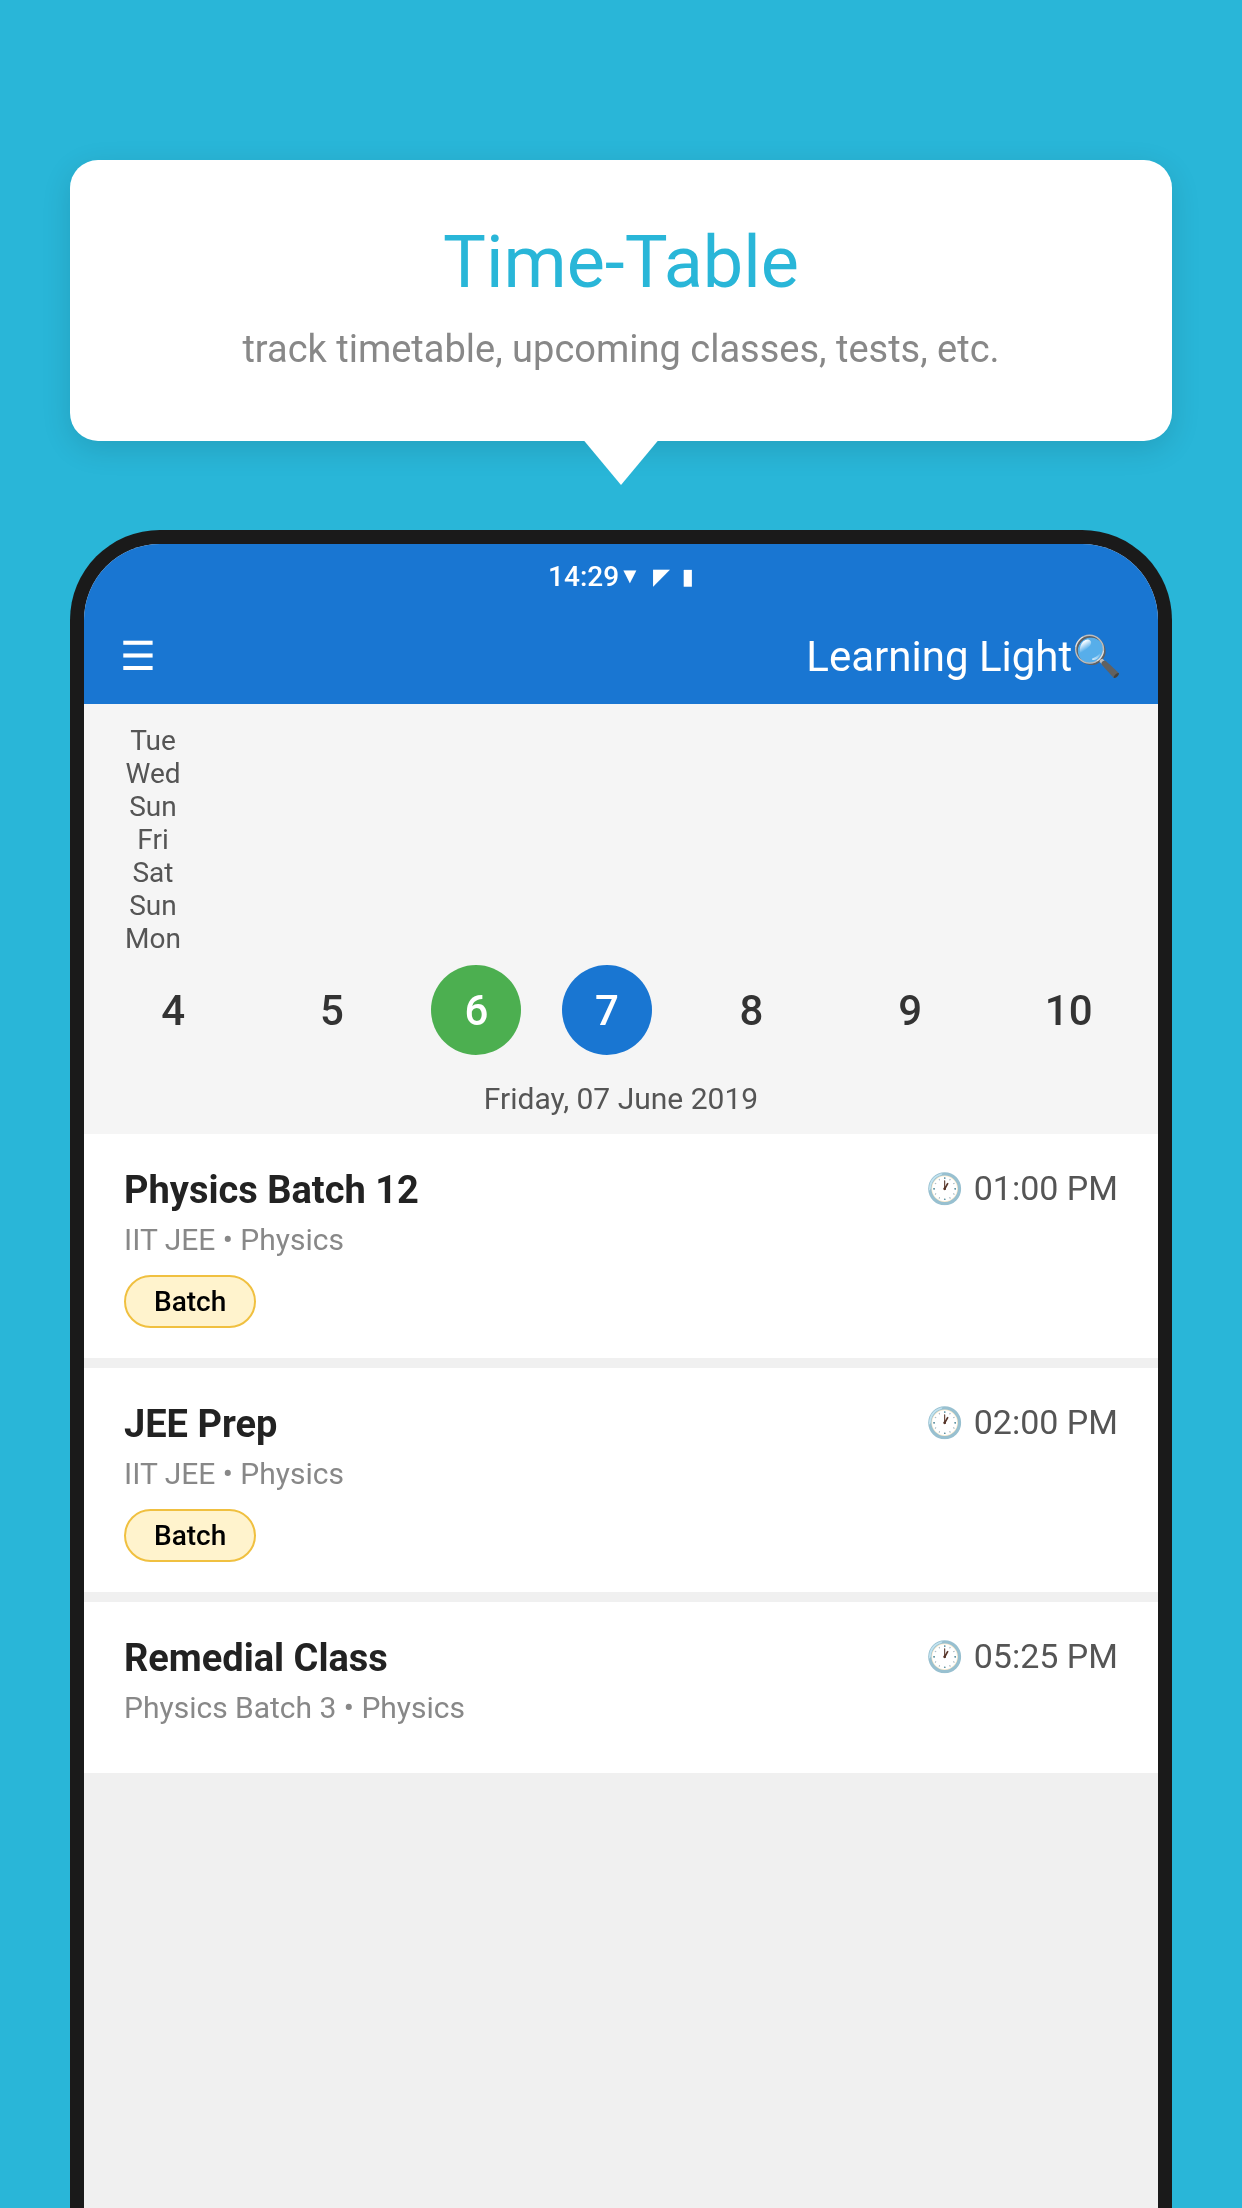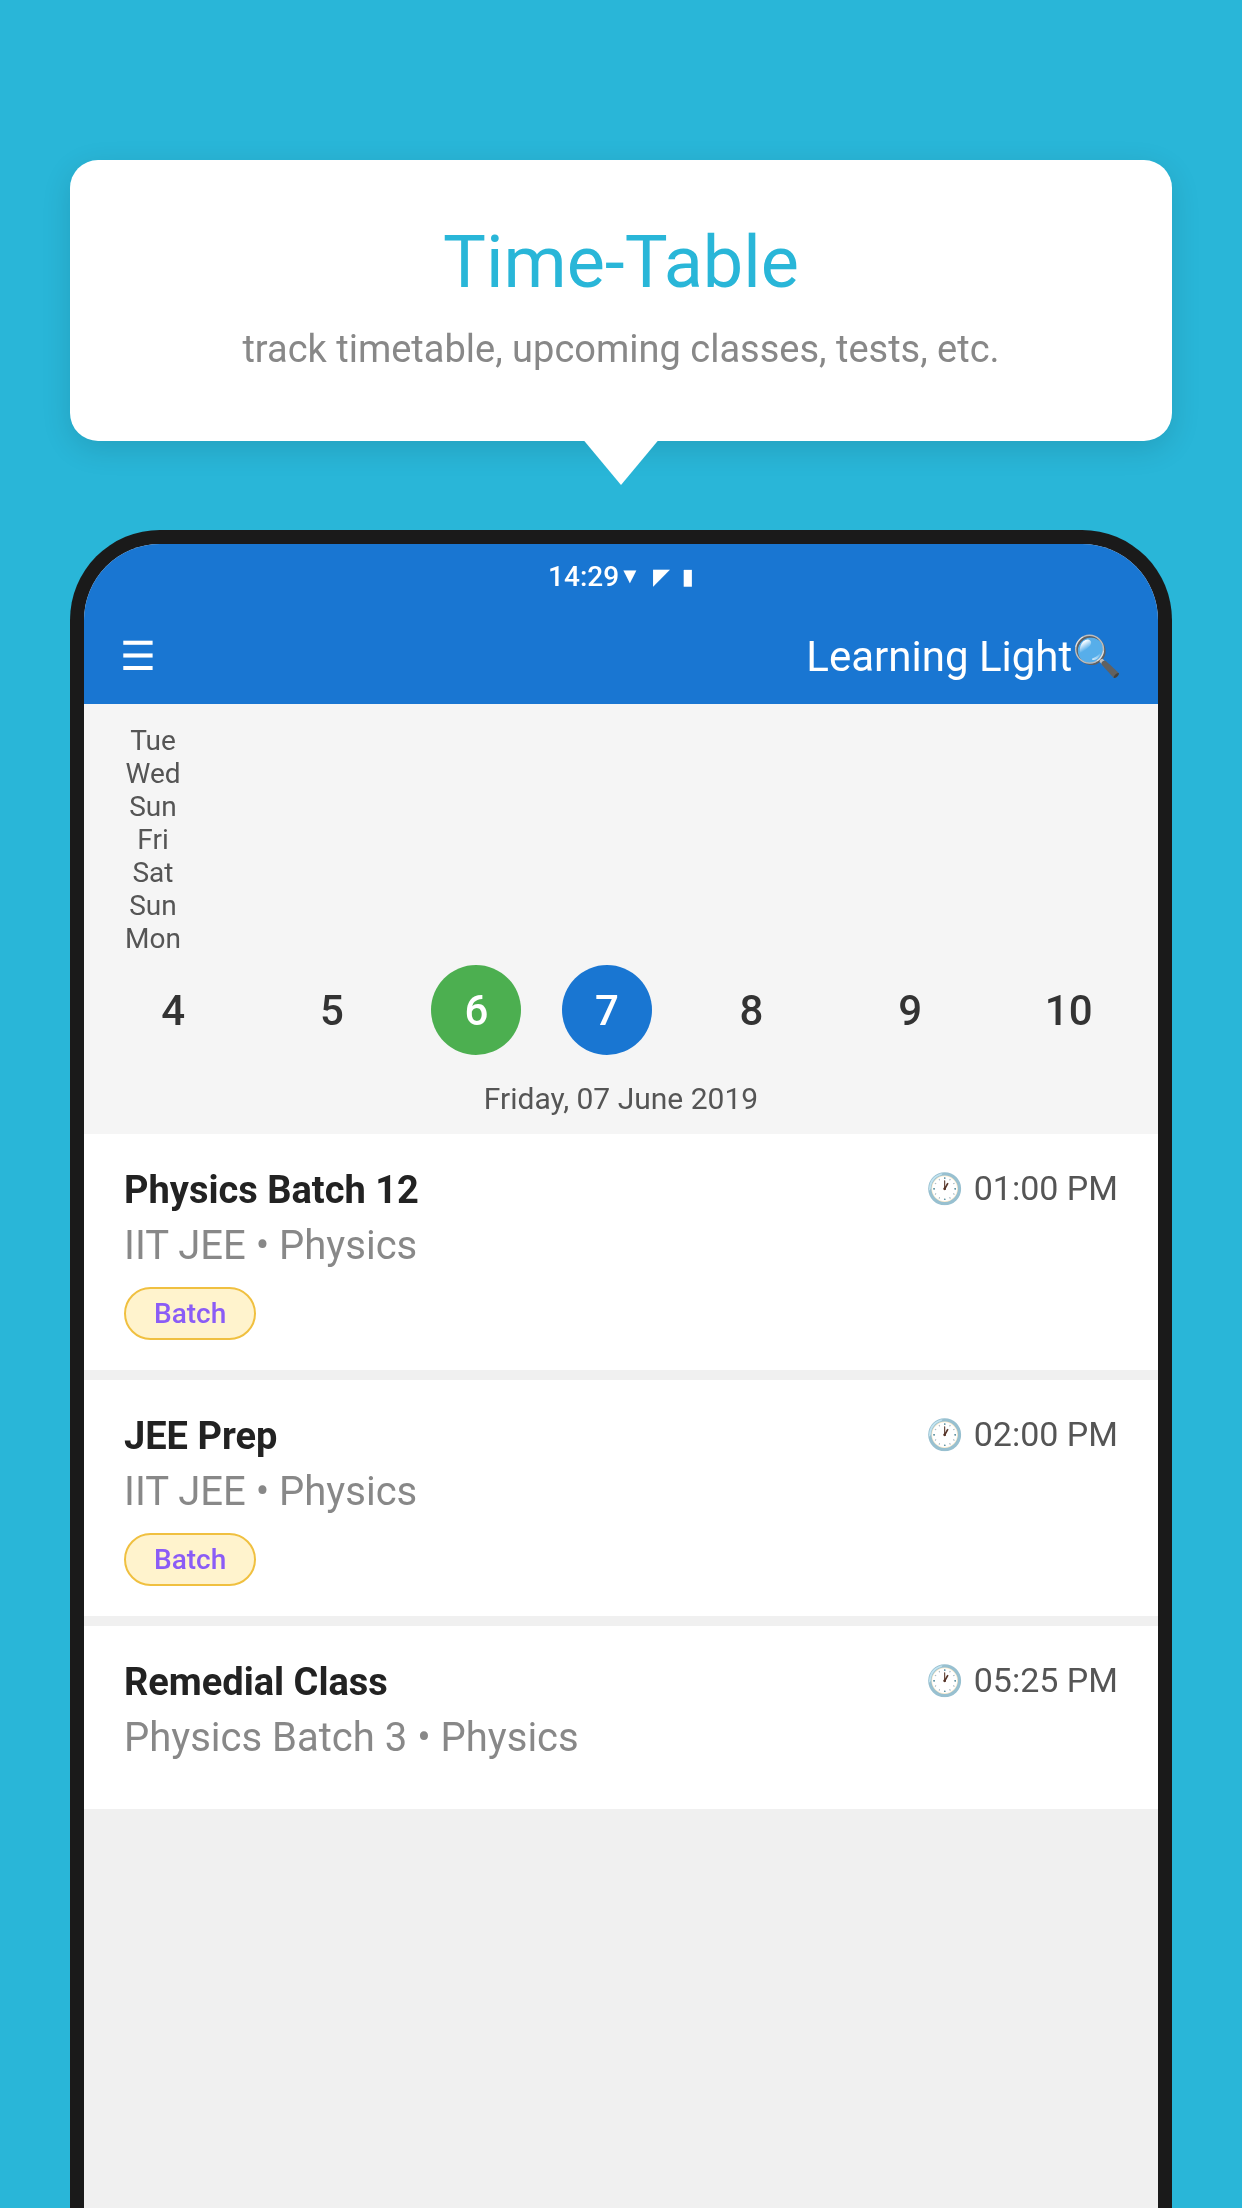--- a/index.html
+++ b/index.html
@@ -250,29 +250,29 @@
       font-size: 34px;
       color: #555;
     }
 
     .clock-icon {
       font-size: 30px;
       color: #777;
     }
 
     .class-subject {
-      font-size: 40px;
+      font-size: 30px;
       color: #888;
       margin-bottom: 18px;
     }
 
     .batch-badge {
       display: inline-block;
       background: #fff3cd;
-      color: #8b5cf6;
+      color: #000000;
       border: 2px solid #f0c040;
       border-radius: 30px;
       padding: 8px 28px;
       font-size: 28px;
       font-weight: 500;
     }
   </style>
 </head>
 <body>
 

